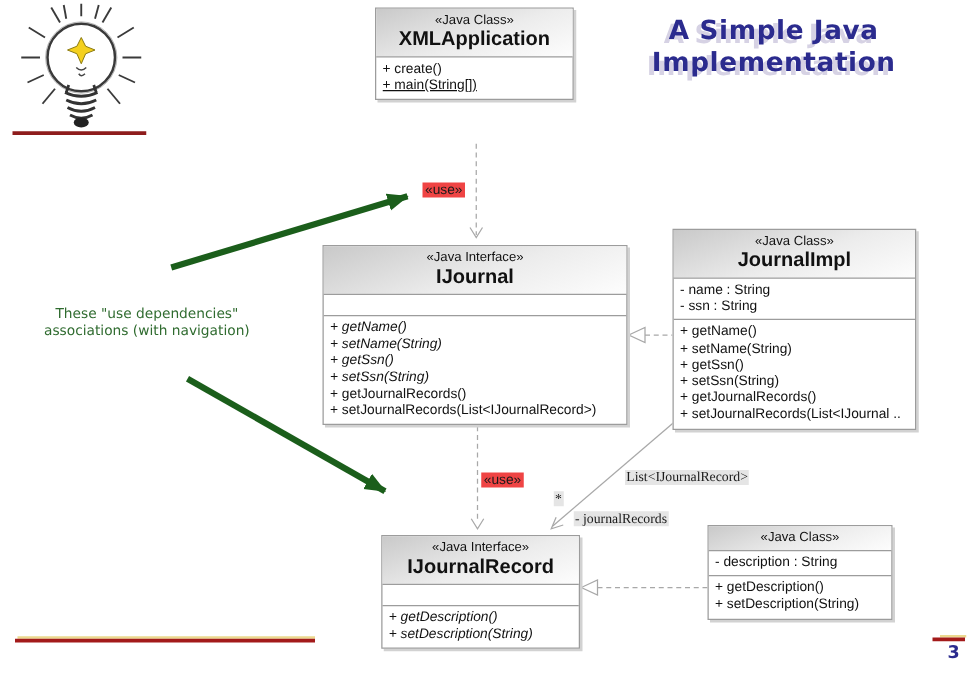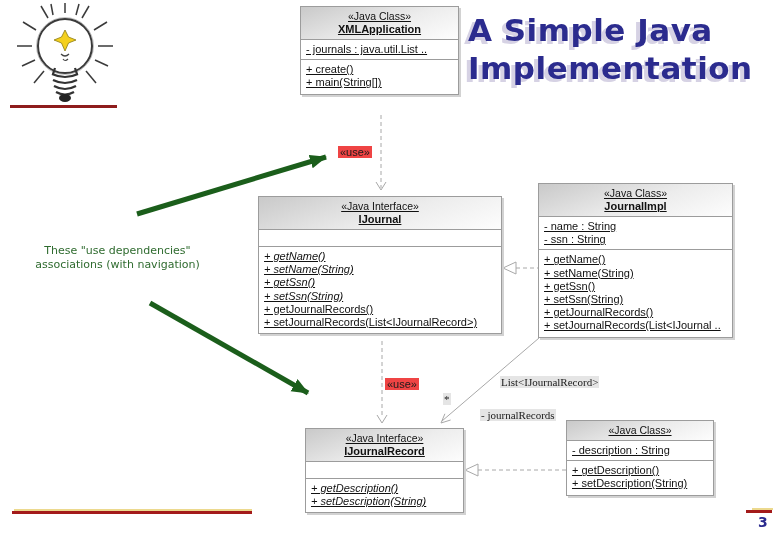--- a/index.html
+++ b/index.html
@@ -1,32 +1,32 @@
 <!DOCTYPE html>
 <html><head>
 <meta charset="utf-8">
 <style>
   html,body{margin:0;padding:0;background:#fff;}
   .slide{position:relative;width:780px;height:540px;background:#ffffff;overflow:hidden;
          font-family:"Liberation Sans",sans-serif;}
   .overlay{position:absolute;left:0;top:0;pointer-events:none;}
 
-  .title{position:absolute;left:468px;top:12px;width:302px;
-         font-family:"DejaVu Sans",sans-serif;font-weight:bold;font-size:31px;line-height:1.22;
+  .title{position:absolute;left:468px;top:12px;width:302px;text-align:center;
+         font-family:"DejaVu Sans",sans-serif;font-weight:bold;font-size:21px;line-height:1.22;
          color:#2b2b8e;text-shadow:-4px 3px 0 #d6d2e4;letter-spacing:.5px;}
 
   .note{position:absolute;left:5px;top:244px;width:225px;text-align:center;
         font-family:"DejaVu Sans",sans-serif;font-size:11px;line-height:1.3;color:#2f6b2f;}
 
   .uml-box{position:absolute;border:1px solid #9c9c9c;background:#fff;
-           box-shadow:2px 2px 0 #d2d2d2;font-size:11px;color:#111;text-decoration:underline;}
+           box-shadow:2px 2px 0 #d2d2d2;font-size:11px;color:#111;}
   .uml-header{border-bottom:1px solid #9c9c9c;text-align:center;padding:3px 2px 4px;
               background:linear-gradient(160deg,#c9c9c9 0%,#ececec 55%,#fdfdfd 100%);}
   .stereotype{font-size:10.5px;}
-  .uml-name{font-weight:bold;font-size:11px;margin-top:1px;}
+  .uml-name{font-weight:bold;font-size:16px;margin-top:1px;}
   .uml-attrs{border-bottom:1px solid #9c9c9c;padding:3px 5px;min-height:10px;}
   .uml-methods{padding:3px 5px 4px;}
   .member{white-space:nowrap;overflow:hidden;line-height:1.2;}
   .member.italic{font-style:italic;}
   .member.underline{text-decoration:underline;}
 
   .use-label{position:absolute;font-size:11px;color:#1a1a1a;background:#ef4444;padding:0 2px;}
   .assoc-label{position:absolute;font-size:11px;color:#1a1a1a;background:#e5e5e5;padding:0 1px;font-family:Liberation Serif, serif;}
 
   .page-num{position:absolute;left:758px;top:514px;font-family:"DejaVu Sans",sans-serif;
@@ -120,23 +120,20 @@
 
     <line x1="137" y1="214" x2="326" y2="157" stroke="#1b5e1b" stroke-width="5" marker-end="url(#gh)"></line>
     <line x1="150" y1="303" x2="308" y2="393" stroke="#1b5e1b" stroke-width="5" marker-end="url(#gh)"></line>
   </svg>
 
   <div class="uml-box" style="left:300px;top:6px;width:157px;">
     <div class="uml-header">
       <div class="stereotype">«Java Class»</div>
       <div class="uml-name">XMLApplication</div>
     </div>
-    <div class="uml-attrs">
-        <div class="member">- journals : java.util.List ..</div>
-      </div>
     <div class="uml-methods">
         <div class="member">+ create()</div>
         <div class="member underline">+ main(String[])</div>
       </div>
   </div>
 
   <div class="uml-box" style="left:258px;top:196px;width:242px;">
     <div class="uml-header">
       <div class="stereotype">«Java Interface»</div>
       <div class="uml-name">IJournal</div>
@@ -193,21 +190,21 @@
     <div class="uml-methods">
         <div class="member">+ getDescription()</div>
         <div class="member">+ setDescription(String)</div>
       </div>
   </div>
 
   <div class="use-label" style="left:338px;top:146px;">«use»</div>
   <div class="use-label" style="left:385px;top:378px;">«use»</div>
   <div class="assoc-label" style="left:500px;top:376px;">List&lt;IJournalRecord&gt;</div>
   <div class="assoc-label" style="left:443px;top:393px;">*</div>
-  <div class="assoc-label" style="left:480px;top:409px;text-align:right;">- journalRecords</div>
+  <div class="assoc-label" style="left:459px;top:409px;text-align:right;">- journalRecords</div>
 
   <div class="bl-yellow"></div>
   <div class="bl-red"></div>
   <div class="br-yellow"></div>
   <div class="br-red"></div>
   <div class="page-num">3</div>
 
 </div>
 
 </body></html>

